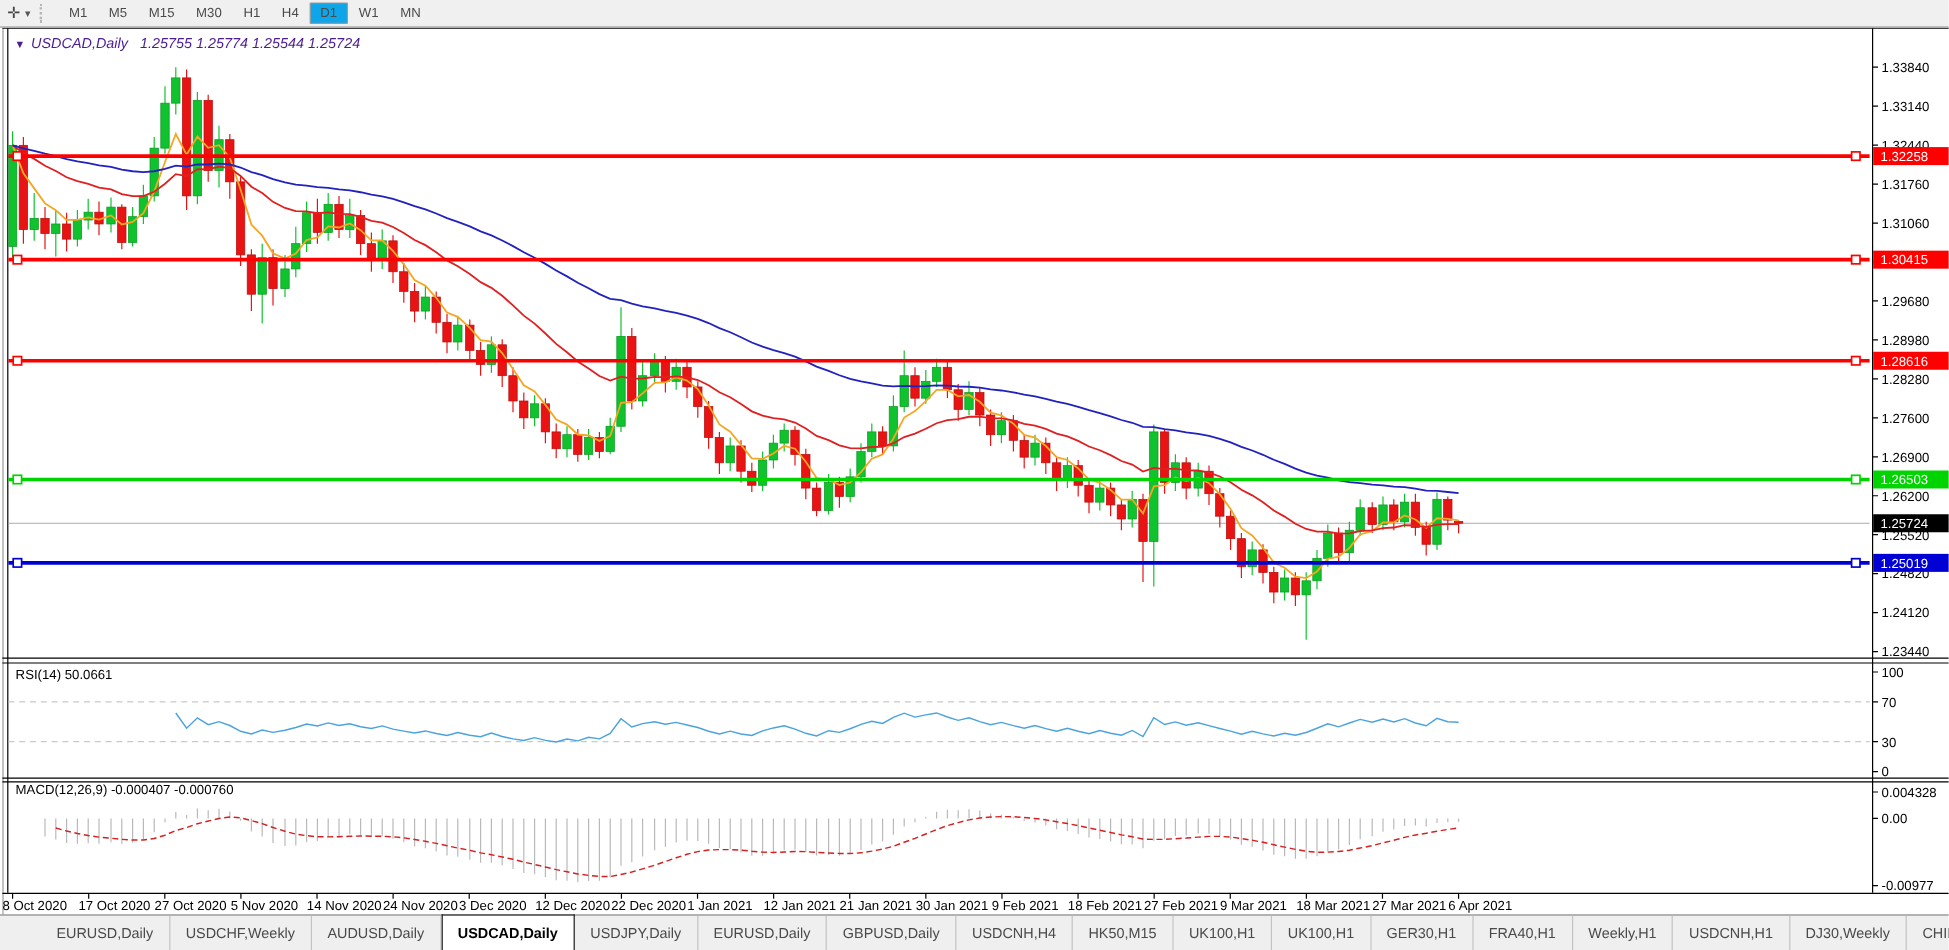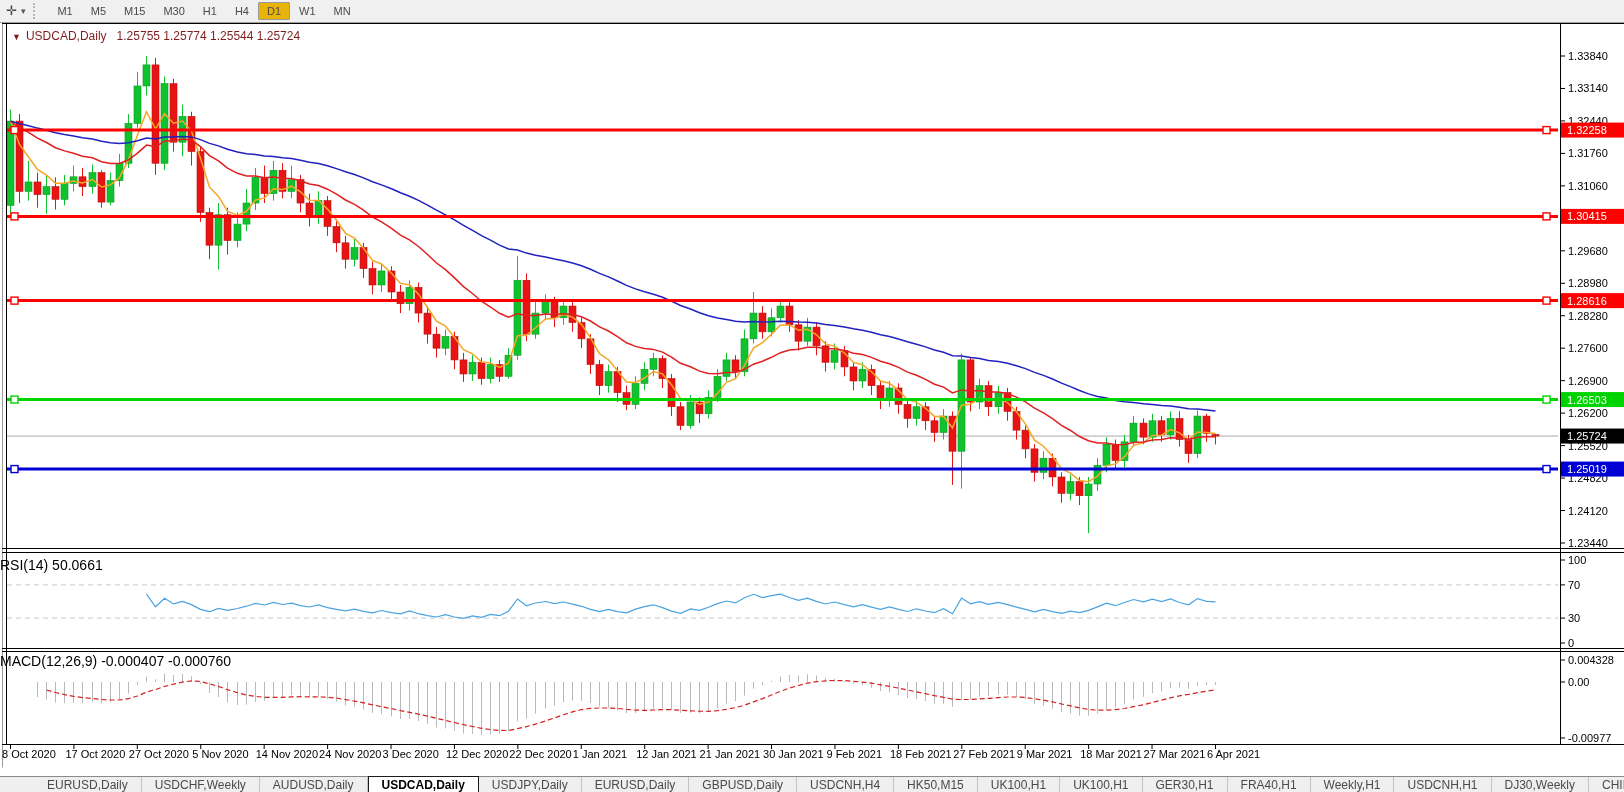--- a/index.html
+++ b/index.html
@@ -6,30 +6,30 @@
   body{width:1624px;height:792px;position:relative;overflow:hidden;background:#fff;
        font-family:"Liberation Sans",sans-serif;-webkit-user-select:none;}
   #chart-svg{position:absolute;top:0;left:0;}
   
   #toolbar{position:absolute;top:0;left:0;right:0;height:22px;background:#f0f0f0;
            border-bottom:1px solid #a0a0a0;display:flex;align-items:center;z-index:6;}
   .tool-icon{font-size:13px;color:#444;margin-left:6px;line-height:22px;}
   .tool-caret{font-size:9px;color:#555;margin:0 6px 0 4px;}
   .grip{width:5px;height:16px;border-left:2px dotted #b5b5b5;margin:0 8px 0 2px;}
   .tf-btn{font-size:11px;color:#4a4a4a;padding:3px 9px;line-height:12px;cursor:default;}
-  .tf-btn.active{background:#eab308;border:1px solid #9a9a9a;padding:2px 8px;border-radius:1px;}
+  .tf-btn.active{background:#0ea5e9;border:1px solid #9a9a9a;padding:2px 8px;border-radius:1px;}
   
-  .chart-title{position:absolute;top:29px;left:12px;font-size:12px;color:#7f1d1d;z-index:4;}
+  .chart-title{position:absolute;top:29px;left:12px;font-size:12px;color:#4c1d95;z-index:4;font-style:italic;}
   .chart-title .mark{font-size:9px;margin-right:5px;}
   .chart-title .sym{margin-right:10px;}
-  .ind-label{position:absolute;left:0;font-size:14px;color:#000;z-index:4;}
+  .ind-label{position:absolute;left:13px;font-size:11px;color:#000;z-index:4;}
   #rsi-label{top:557px;}
   #macd-label{top:653px;}
   
-  #tabbar{position:absolute;bottom:0;left:0;right:0;height:16px;background:#efefef;
+  #tabbar{position:absolute;bottom:0;left:0;right:0;height:30px;background:#efefef;
           border-top:1px solid #8a8a8a;display:flex;align-items:stretch;z-index:6;
           font-size:12px;color:#4a4a4a;padding-left:34px;box-sizing:border-box;}
   .tab{display:flex;align-items:center;padding:0 13px;border-right:1px solid #c4c4c4;
        white-space:nowrap;cursor:default;}
   .tab.active{background:#fff;border:1px solid #1a1a1a;border-bottom:none;color:#000;
               font-weight:bold;margin-top:-1px;}
 </style>
 </head>
 <body>
 

